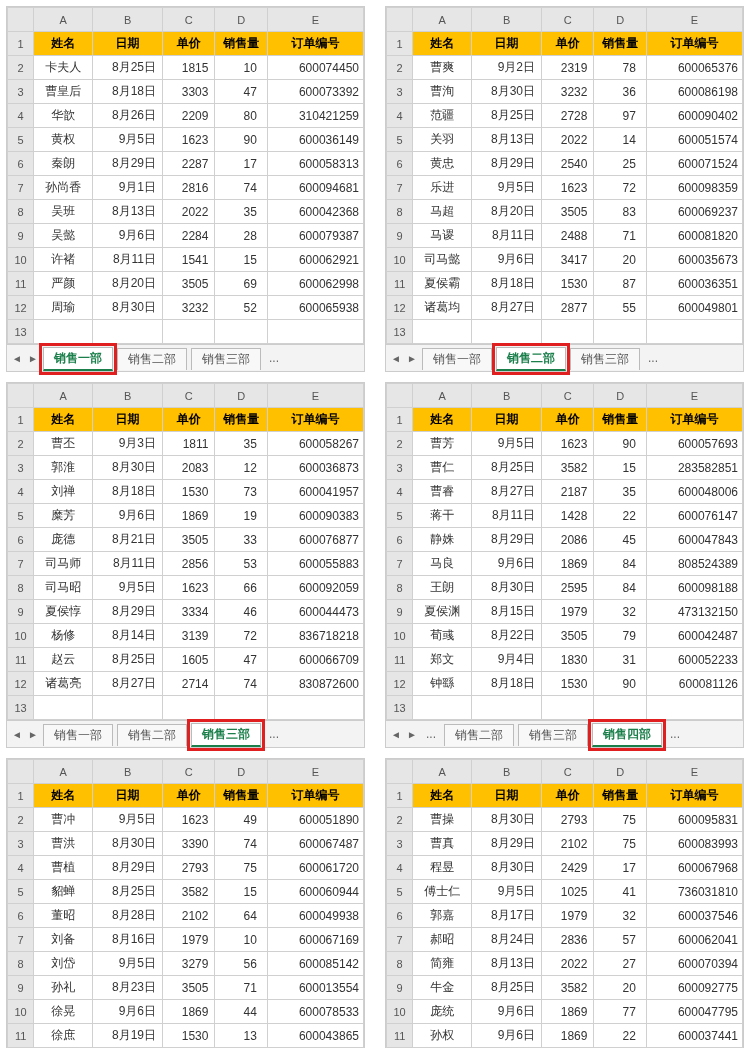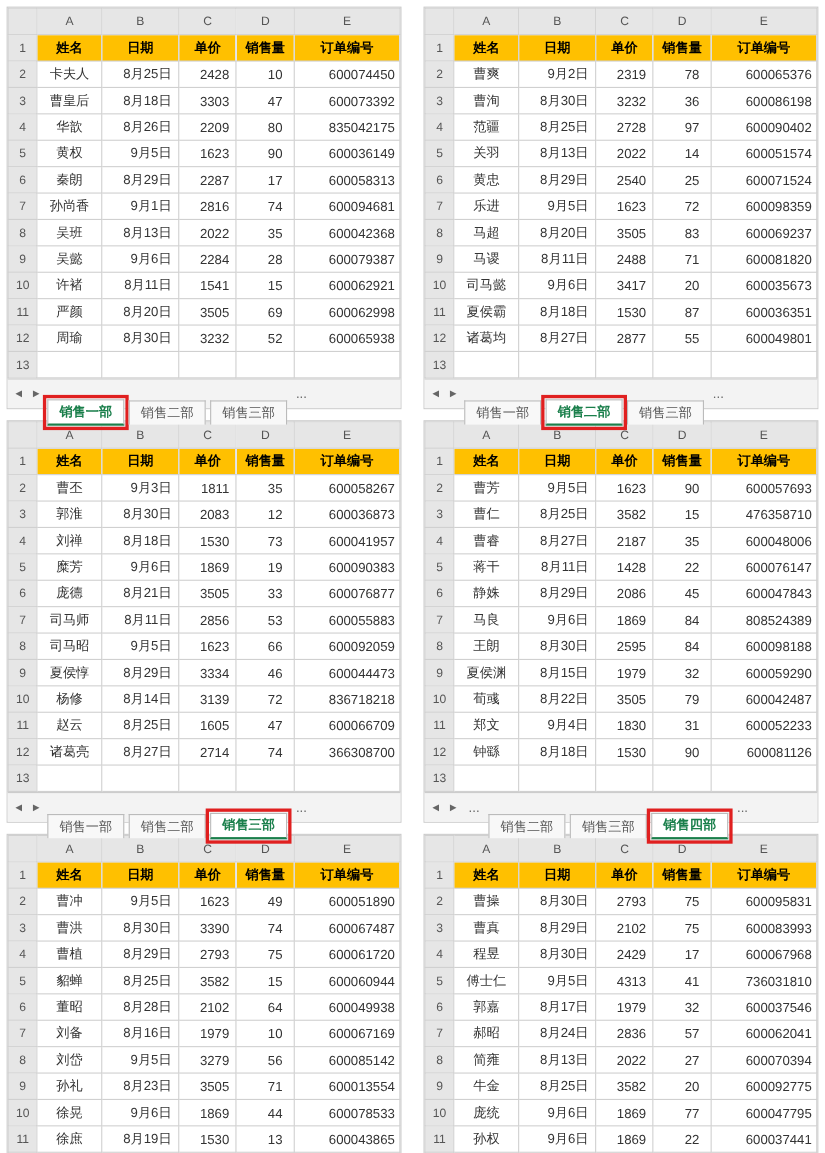--- a/index.html
+++ b/index.html
@@ -78,21 +78,21 @@
     font-size: 10px;
   }
   .tab {
     padding: 2px 10px;
     border: 1px solid #bbb;
     border-bottom: none;
     background: #f8f8f8;
     color: #555;
     font-size: 12px;
     position: relative;
-    top: 17px;
+    top: 1px;
   }
   .tab.active {
     background: #fff;
     color: #1a7f4b;
     font-weight: bold;
     border-bottom: 2px solid #1a7f4b;
   }
   .tab.highlight {
     outline: 3px solid #e02020;
     outline-offset: 1px;
@@ -129,39 +129,39 @@
             <td class="datahead">单价</td>
             <td class="datahead">销售量</td>
             <td class="datahead">订单编号</td>
           </tr>
         </thead>
         <tbody>
           <tr>
             <th class="rowhead">2</th>
             <td class="name">卡夫人</td>
             <td class="date">8月25日</td>
-            <td class="price">2428</td>
+            <td class="price">1815</td>
             <td class="qty">10</td>
             <td class="orderno">600074450</td>
           </tr>
           <tr>
             <th class="rowhead">3</th>
             <td class="name">曹皇后</td>
             <td class="date">8月18日</td>
             <td class="price">3303</td>
             <td class="qty">47</td>
             <td class="orderno">600073392</td>
           </tr>
           <tr>
             <th class="rowhead">4</th>
             <td class="name">华歆</td>
             <td class="date">8月26日</td>
             <td class="price">2209</td>
             <td class="qty">80</td>
-            <td class="orderno">835042175</td>
+            <td class="orderno">310421259</td>
           </tr>
           <tr>
             <th class="rowhead">5</th>
             <td class="name">黄权</td>
             <td class="date">9月5日</td>
             <td class="price">1623</td>
             <td class="qty">90</td>
             <td class="orderno">600036149</td>
           </tr>
           <tr>
@@ -483,21 +483,21 @@
             <td class="price">1605</td>
             <td class="qty">47</td>
             <td class="orderno">600066709</td>
           </tr>
           <tr>
             <th class="rowhead">12</th>
             <td class="name">诸葛亮</td>
             <td class="date">8月27日</td>
             <td class="price">2714</td>
             <td class="qty">74</td>
-            <td class="orderno">366308700</td>
+            <td class="orderno">830872600</td>
           </tr>
           <tr>
             <th class="rowhead">13</th>
             <td></td>
             <td></td>
             <td></td>
             <td></td>
             <td></td>
           </tr>
         </tbody>
@@ -547,21 +547,21 @@
             <td class="price">1623</td>
             <td class="qty">90</td>
             <td class="orderno">600057693</td>
           </tr>
           <tr>
             <th class="rowhead">3</th>
             <td class="name">曹仁</td>
             <td class="date">8月25日</td>
             <td class="price">3582</td>
             <td class="qty">15</td>
-            <td class="orderno">476358710</td>
+            <td class="orderno">283582851</td>
           </tr>
           <tr>
             <th class="rowhead">4</th>
             <td class="name">曹睿</td>
             <td class="date">8月27日</td>
             <td class="price">2187</td>
             <td class="qty">35</td>
             <td class="orderno">600048006</td>
           </tr>
           <tr>
@@ -595,21 +595,21 @@
             <td class="price">2595</td>
             <td class="qty">84</td>
             <td class="orderno">600098188</td>
           </tr>
           <tr>
             <th class="rowhead">9</th>
             <td class="name">夏侯渊</td>
             <td class="date">8月15日</td>
             <td class="price">1979</td>
             <td class="qty">32</td>
-            <td class="orderno">600059290</td>
+            <td class="orderno">473132150</td>
           </tr>
           <tr>
             <th class="rowhead">10</th>
             <td class="name">荀彧</td>
             <td class="date">8月22日</td>
             <td class="price">3505</td>
             <td class="qty">79</td>
             <td class="orderno">600042487</td>
           </tr>
           <tr>
@@ -818,21 +818,21 @@
             <td class="name">程昱</td>
             <td class="date">8月30日</td>
             <td class="price">2429</td>
             <td class="qty">17</td>
             <td class="orderno">600067968</td>
           </tr>
           <tr>
             <th class="rowhead">5</th>
             <td class="name">傅士仁</td>
             <td class="date">9月5日</td>
-            <td class="price">4313</td>
+            <td class="price">1025</td>
             <td class="qty">41</td>
             <td class="orderno">736031810</td>
           </tr>
           <tr>
             <th class="rowhead">6</th>
             <td class="name">郭嘉</td>
             <td class="date">8月17日</td>
             <td class="price">1979</td>
             <td class="qty">32</td>
             <td class="orderno">600037546</td>

